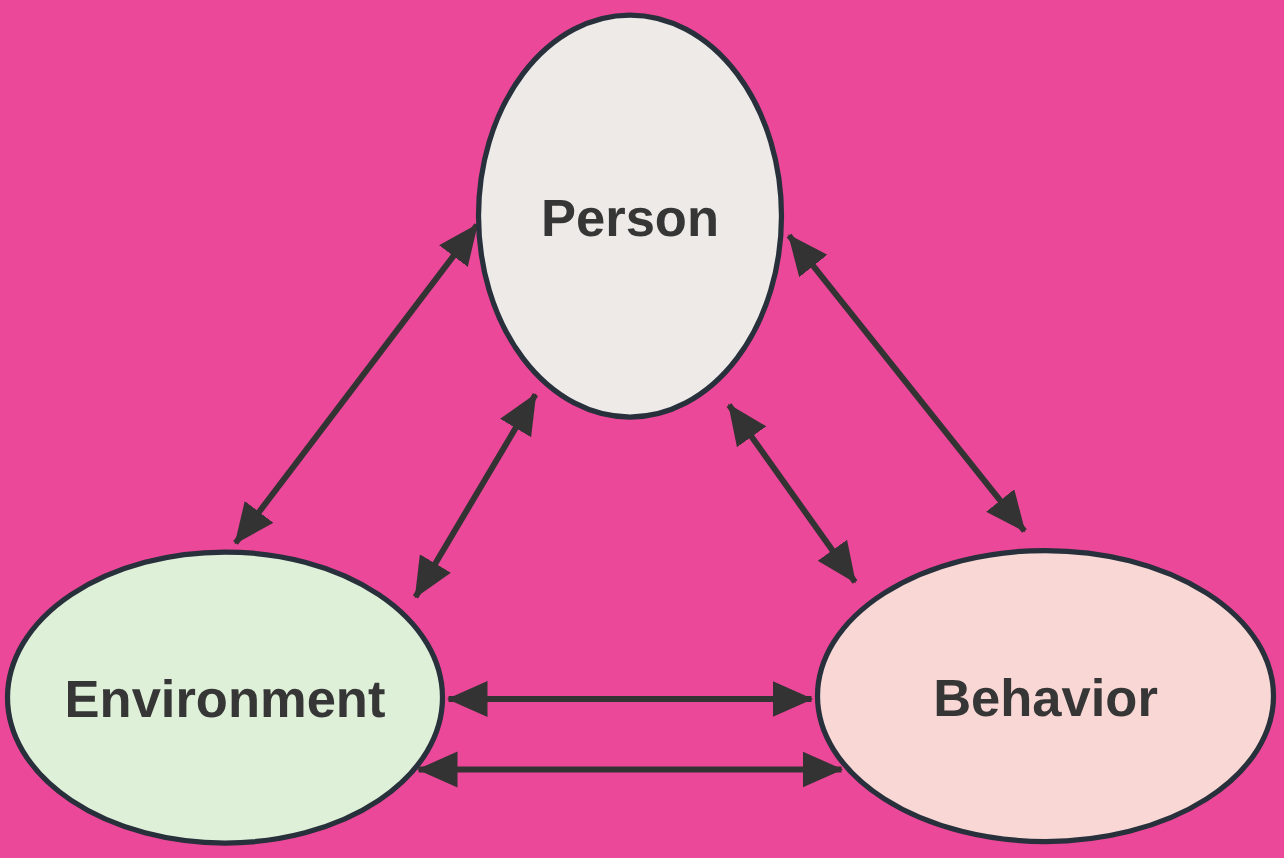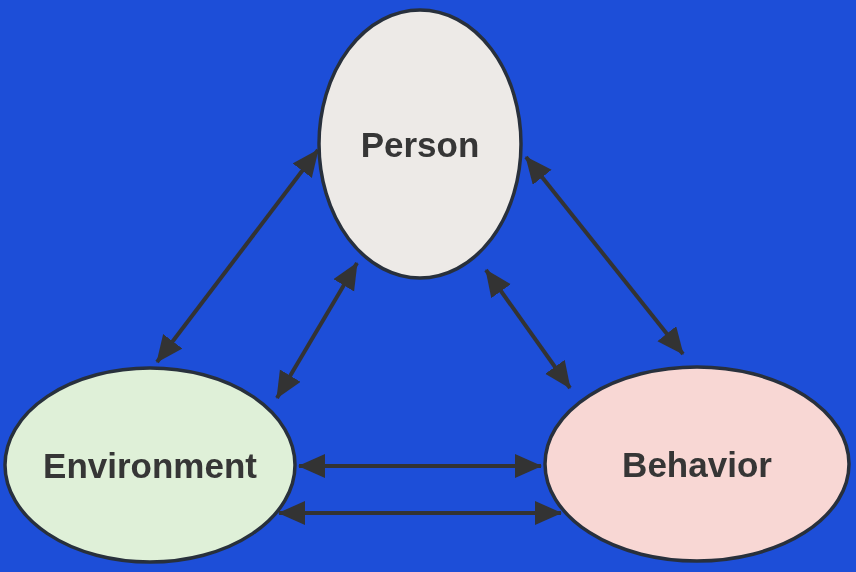--- a/index.html
+++ b/index.html
@@ -4,21 +4,21 @@
 <style>
   html, body {
     margin: 0;
     padding: 0;
     background: #ffffff;
   }
   .page {
     position: relative;
     width: 856px;
     height: 572px;
-    background: #1d4ed8;
+    background: #ec4899;
     overflow: hidden;
     font-family: "Liberation Sans", sans-serif;
   }
   svg.diagram {
     display: block;
     width: 856px;
     height: 572px;
   }
   .node {
     stroke: #28303c;

